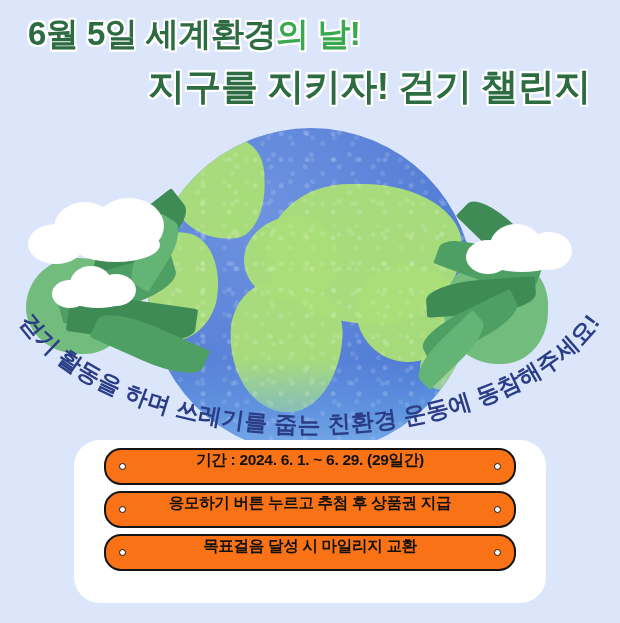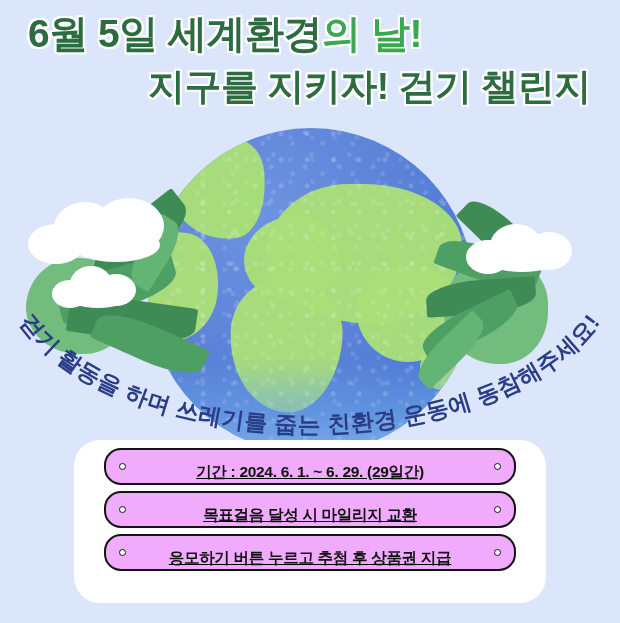--- a/index.html
+++ b/index.html
@@ -30,21 +30,21 @@
     white-space:nowrap;
     color:#2d6b41;
     text-shadow:
       -2px -2px 0 #ffffff, 2px -2px 0 #ffffff,
       -2px  2px 0 #ffffff, 2px  2px 0 #ffffff,
        0px -2px 0 #ffffff, 0px  2px 0 #ffffff,
       -2px  0px 0 #ffffff, 2px  0px 0 #ffffff;
   }
   .hl-line1{
     position:absolute;left:28px;top:14px;
-    font-size:39px;line-height:40px;
+    font-size:33px;line-height:40px;
   }
   .hl-line1 .bright{color:#3aa84f;}
   .hl-line2{
     position:absolute;left:148px;top:64px;
     font-size:37px;line-height:46px;
   }
 
   
   .earth-wrap{
     position:absolute;
@@ -183,25 +183,24 @@
     left:0;top:0;width:472px;
     padding:8px 0 0 0;
     box-sizing:border-box;
   }
   .pill{
     position:relative;
     margin:0 30px 6px 30px;
     height:33px;
     border:2.2px solid #141414;
     border-radius:17px;
-    background:#f0abfc;
+    background:#f97316;
     display:flex;
-    align-items:flex-end;
+    align-items:flex-start;
     justify-content:center;
-    text-decoration:underline;
   }
   .pill-dot{
     position:absolute;
     top:50%;
     width:7px;height:7px;
     margin-top:-3.5px;
     border:1.6px solid #141414;
     border-radius:50%;
     background:#fff;
     box-sizing:border-box;
@@ -293,27 +292,27 @@
     <div class="pill-list">
 
       <div class="pill">
         <span class="pill-dot l"></span>
         <span class="pill-text">기간 : 2024. 6. 1. ~ 6. 29. (29일간)</span>
         <span class="pill-dot r"></span>
       </div>
 
       <div class="pill">
         <span class="pill-dot l"></span>
+        <span class="pill-text">응모하기 버튼 누르고 추첨 후 상품권 지급</span>
+        <span class="pill-dot r"></span>
+      </div>
+
+      <div class="pill">
+        <span class="pill-dot l"></span>
         <span class="pill-text">목표걸음 달성 시 마일리지 교환</span>
         <span class="pill-dot r"></span>
       </div>
 
-      <div class="pill">
-        <span class="pill-dot l"></span>
-        <span class="pill-text">응모하기 버튼 누르고 추첨 후 상품권 지급</span>
-        <span class="pill-dot r"></span>
-      </div>
-
 
     </div>
   </div>
 
 </div>
 
 </body></html>

